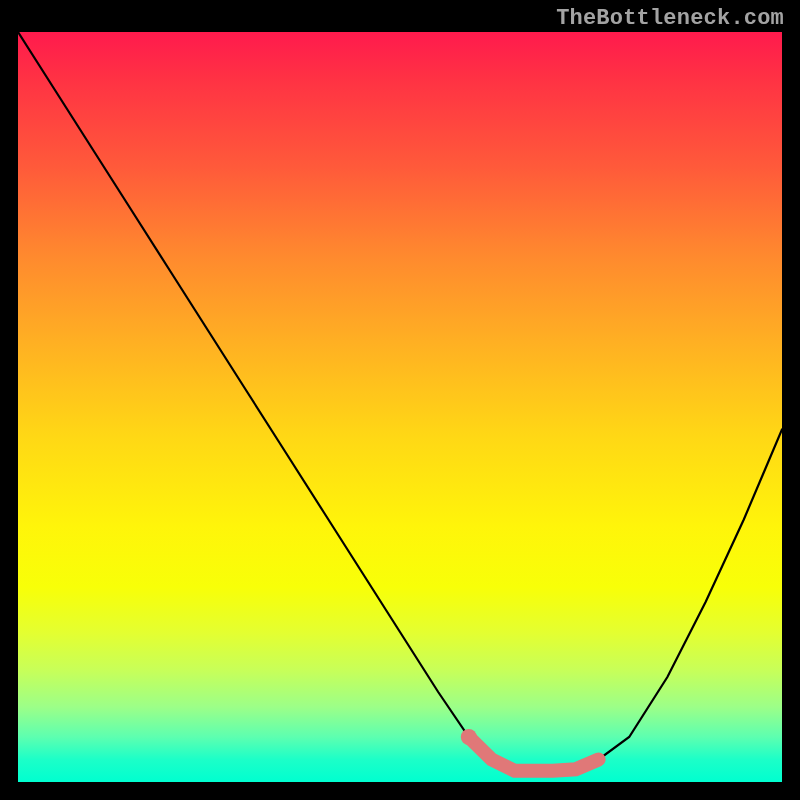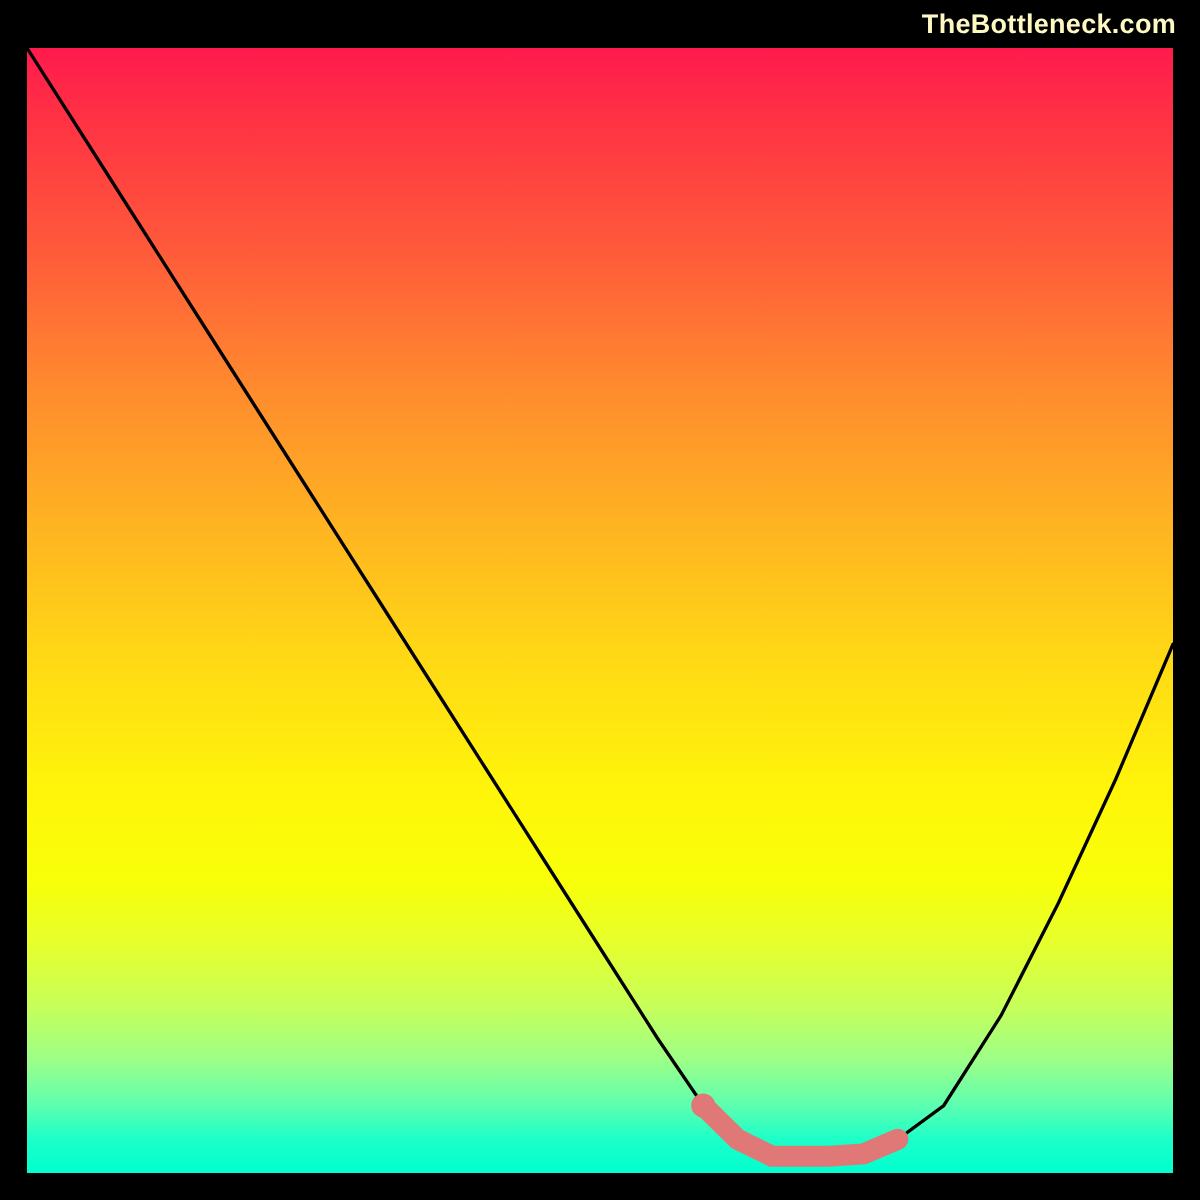--- a/index.html
+++ b/index.html
@@ -7,24 +7,24 @@
   .frame {
     position: relative;
     width: 800px;
     height: 800px;
     background: #000;
   }
   .watermark {
     position: absolute;
     top: 6px;
     right: 16px;
-    font-family: Liberation Sans, sans-serif;
-    font-size: 18px;
+    font-family: Liberation Mono, monospace;
+    font-size: 22px;
     font-weight: bold;
-    color: #fef9c3;
+    color: #a3a3a3;
     letter-spacing: 0.2px;
     z-index: 10;
   }
   .plot {
     position: absolute;
     left: 18px;
     top: 32px;
     width: 764px;
     height: 750px;
     background: #fff;

